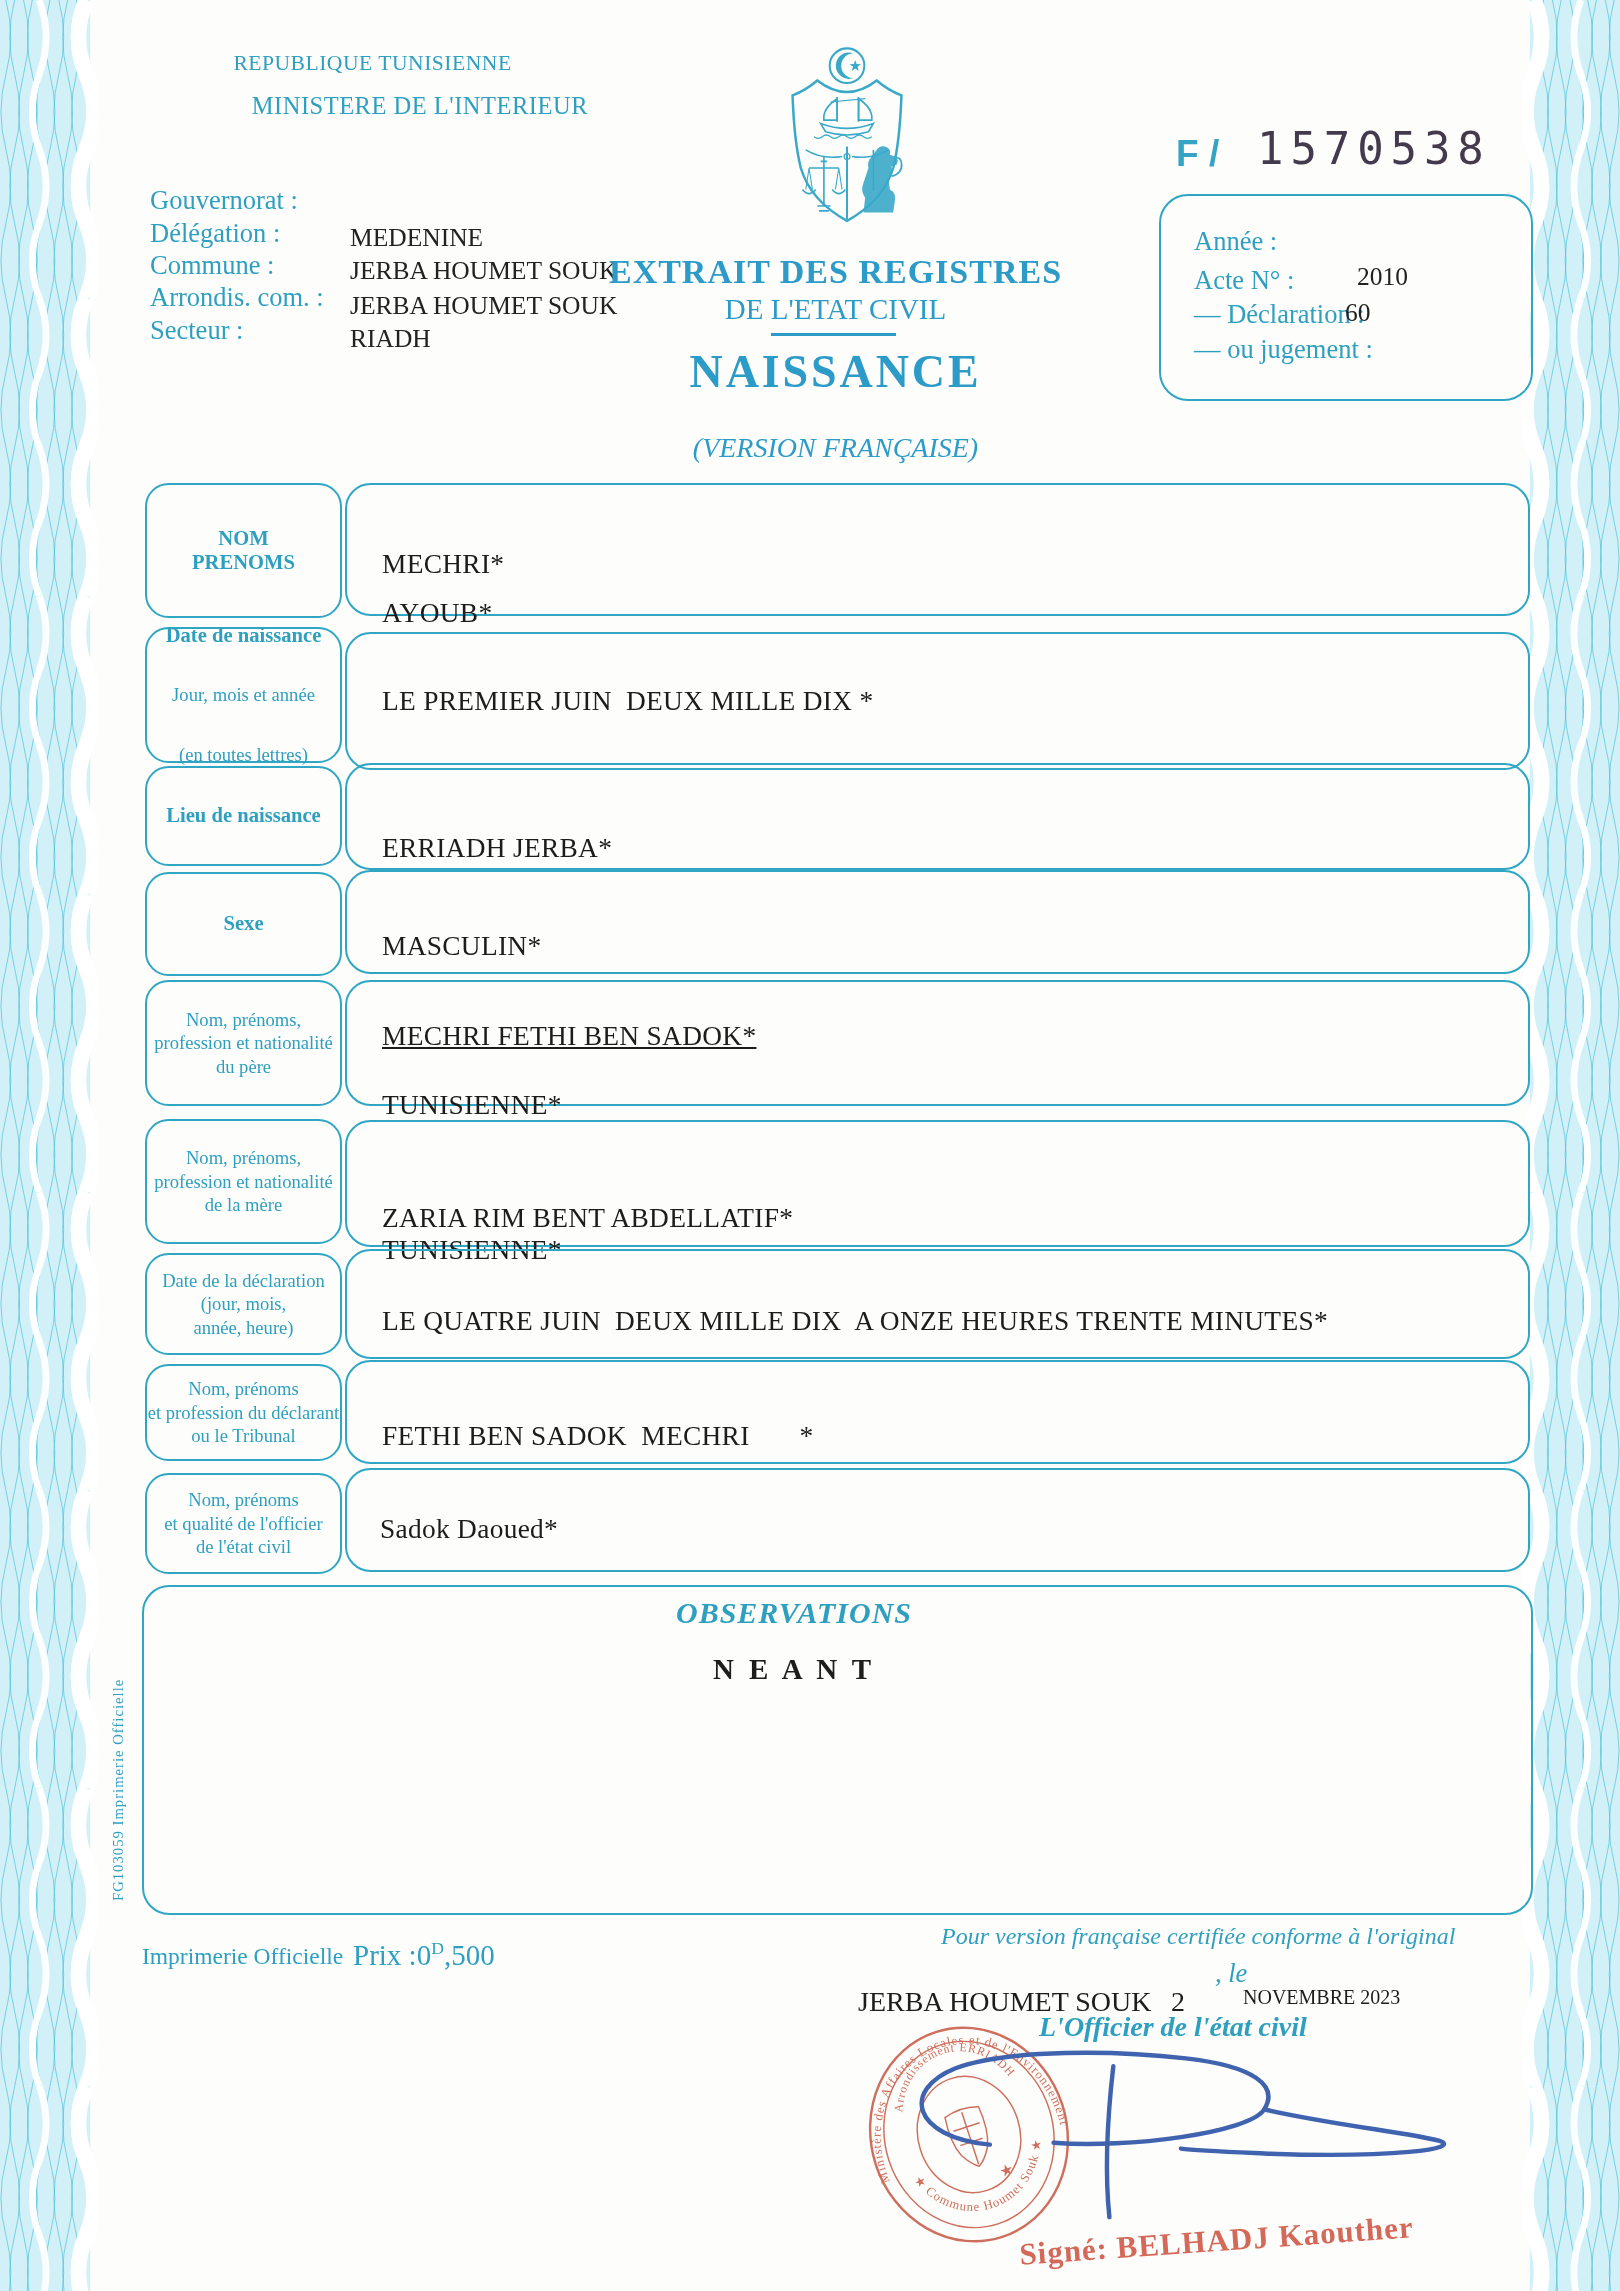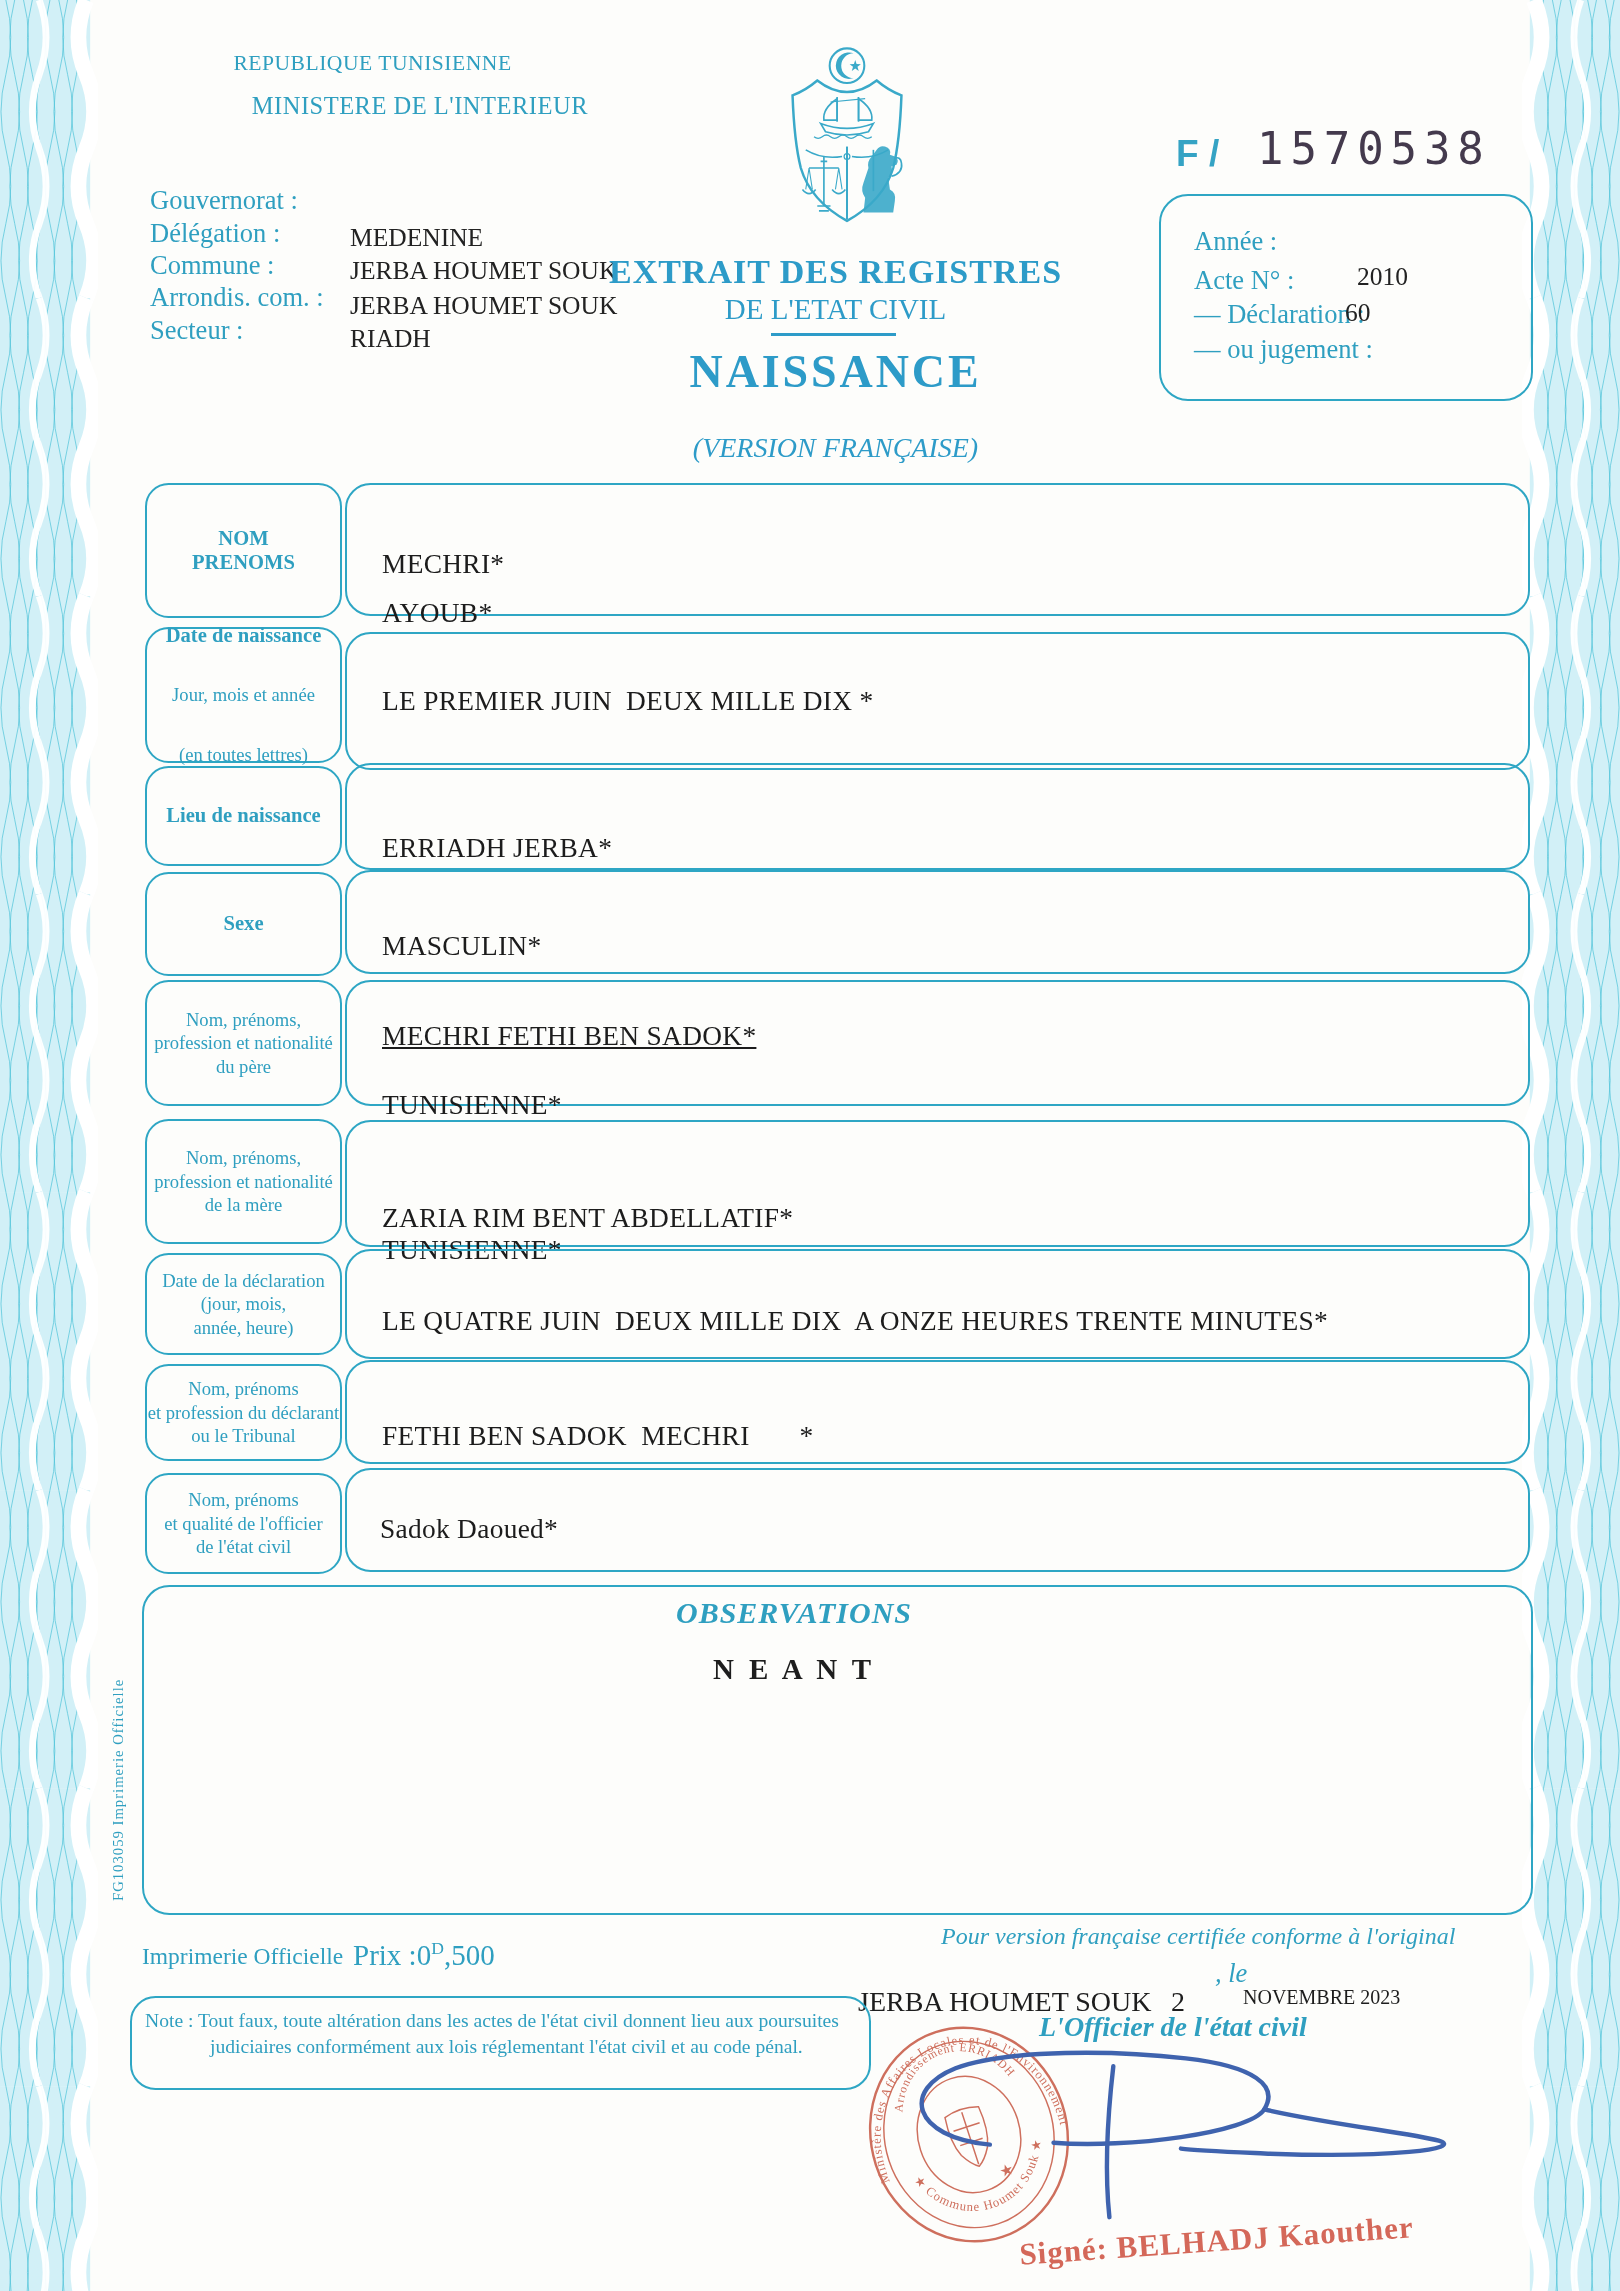--- a/index.html
+++ b/index.html
@@ -201,23 +201,20 @@
     <span>Prix :0</span><sup style="font-size:17.6px;">D</sup><span>,500</span>
   </div>
 
   <div class="abs teal" style="left:941px;top:1923px;width:578px;text-align:left;font-size:24px;font-style:italic;">Pour version française certifiée conforme à l'original</div>
   <div class="abs teal" style="left:1215px;top:1958px;font-size:26.5px;font-style:italic;">, le</div>
   <div class="abs black" style="left:858px;top:1986px;font-size:28px;">JERBA HOUMET SOUK</div>
   <div class="abs black" style="left:1171px;top:1986px;font-size:28px;">2</div>
   <div class="abs black" style="left:1243px;top:1986px;font-size:20px;">NOVEMBRE 2023</div>
   <div class="abs teal" style="left:1039px;top:2011px;font-size:28px;font-weight:bold;font-style:italic;">L'Officier de l'état civil</div>
 
-  <div class="note-box" style="left:130px;top:1996px;width:737px;height:90px;">
-    <div class="note-text">Note : Tout faux, toute altération dans les actes de l'état civil donnent lieu aux poursuites judiciaires conformément aux lois réglementant l'état civil et au code pénal.</div>
-  </div>
 
   <svg class="abs" style="left:861px;top:2017px;" width="216" height="235" viewBox="0 0 220 240">
     <g transform="rotate(-18 110 120)" opacity=".85">
       <ellipse cx="110" cy="120" rx="100" ry="110" fill="none" stroke="#c65742" stroke-width="2.5"></ellipse>
       <ellipse cx="110" cy="120" rx="86" ry="96" fill="none" stroke="#c65742" stroke-width="1.5"></ellipse>
       <ellipse cx="110" cy="120" rx="52" ry="60" fill="none" stroke="#c65742" stroke-width="1.5"></ellipse>
       <defs>
         <path id="arcTop" d="M 20 150 A 92 102 0 1 1 200 150" fill="none"></path>
         <path id="arcBottom" d="M 40 142 A 74 84 0 0 0 180 142" fill="none"></path>
         <path id="arcInner" d="M 52 128 A 62 70 0 1 1 168 128" fill="none"></path>

